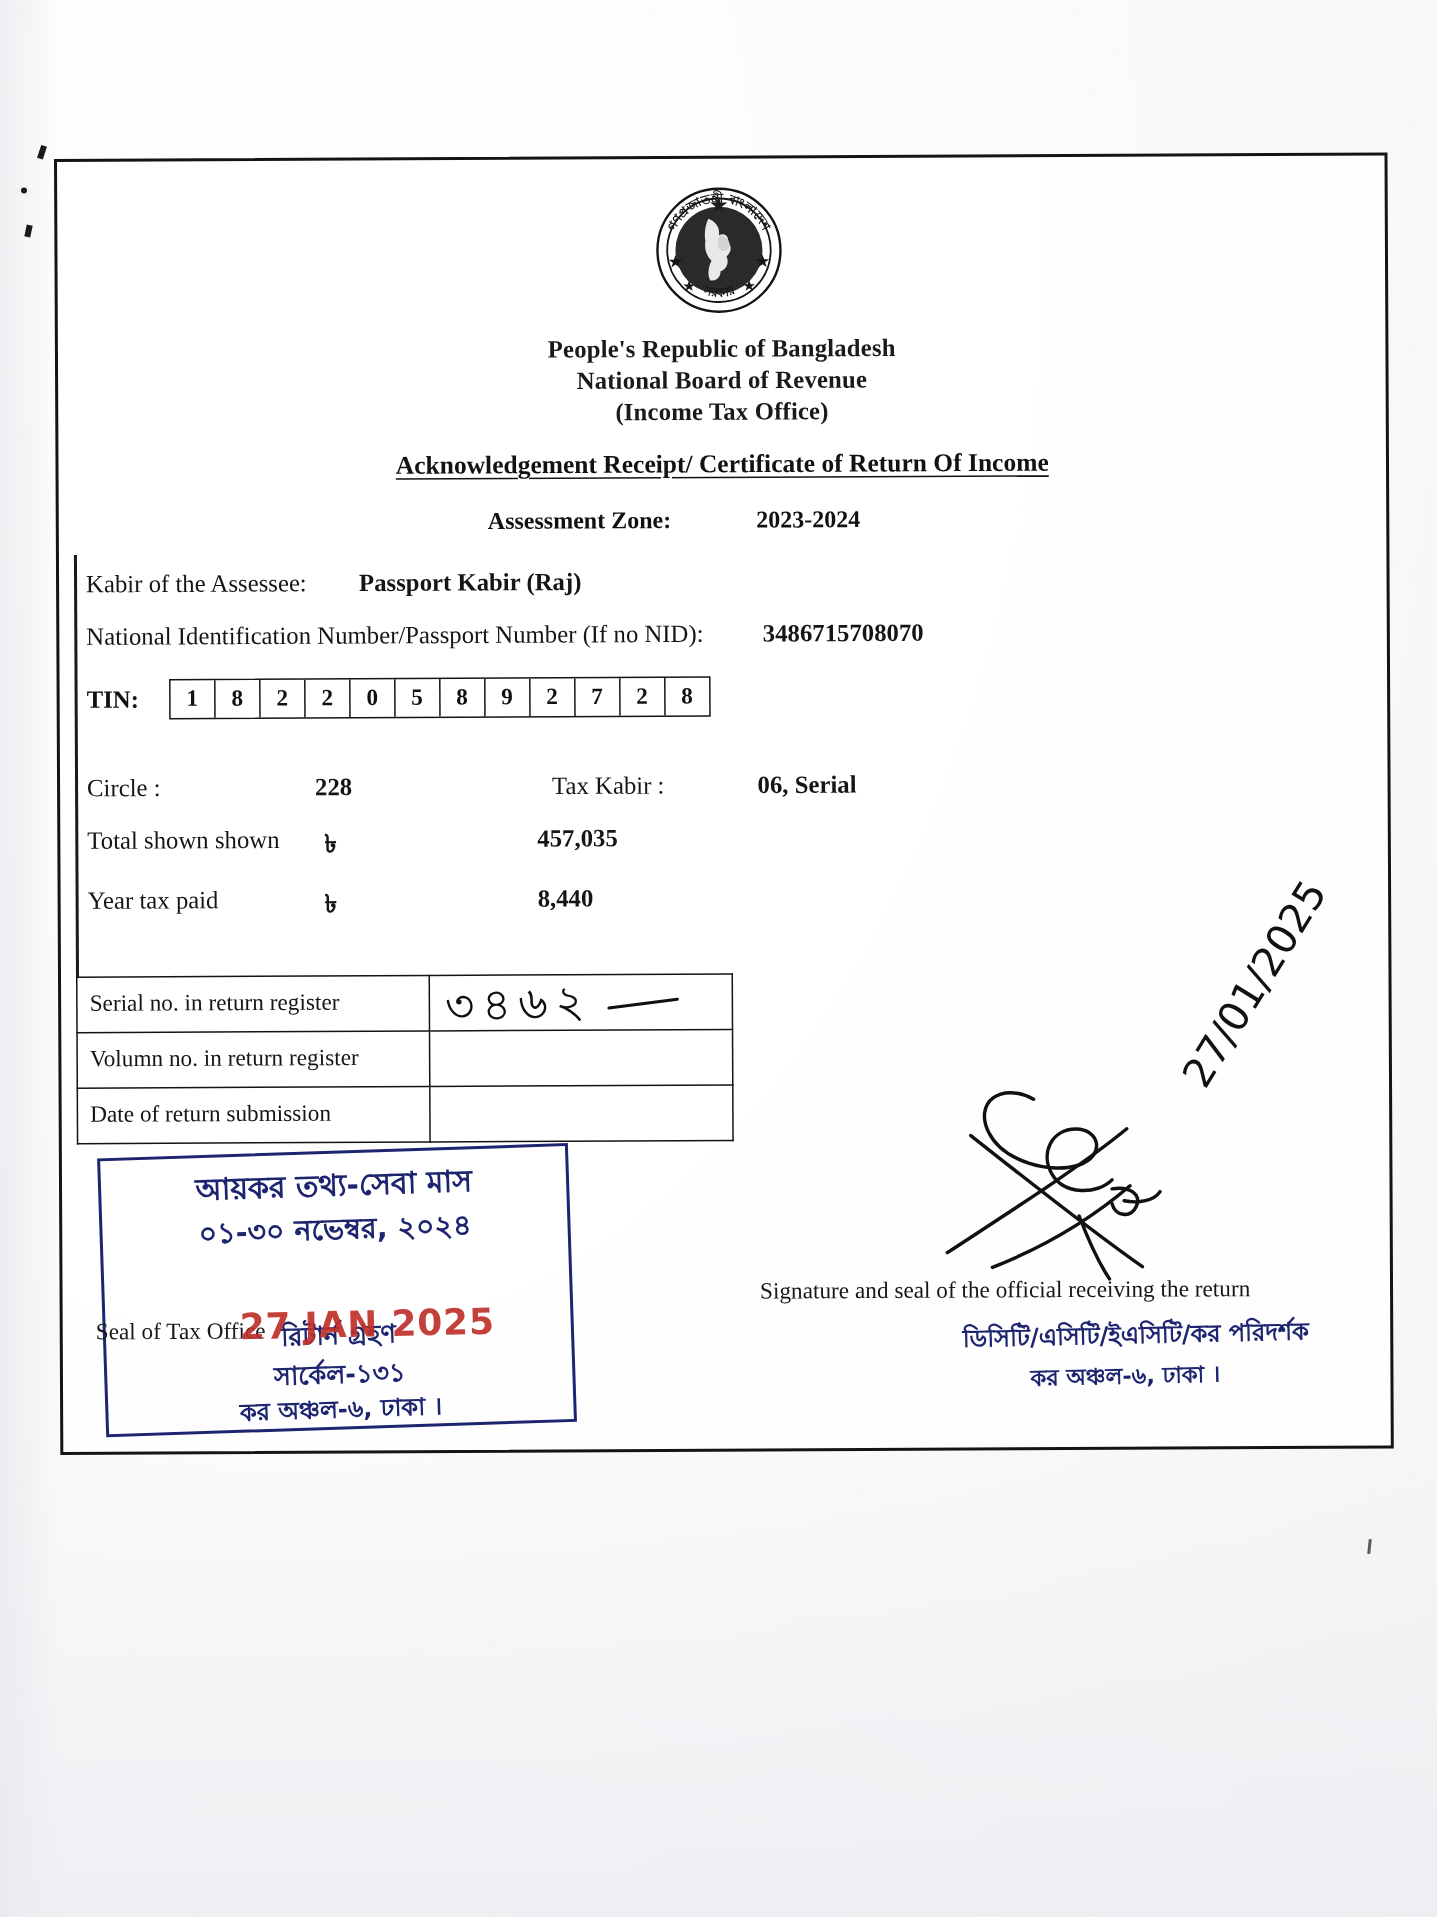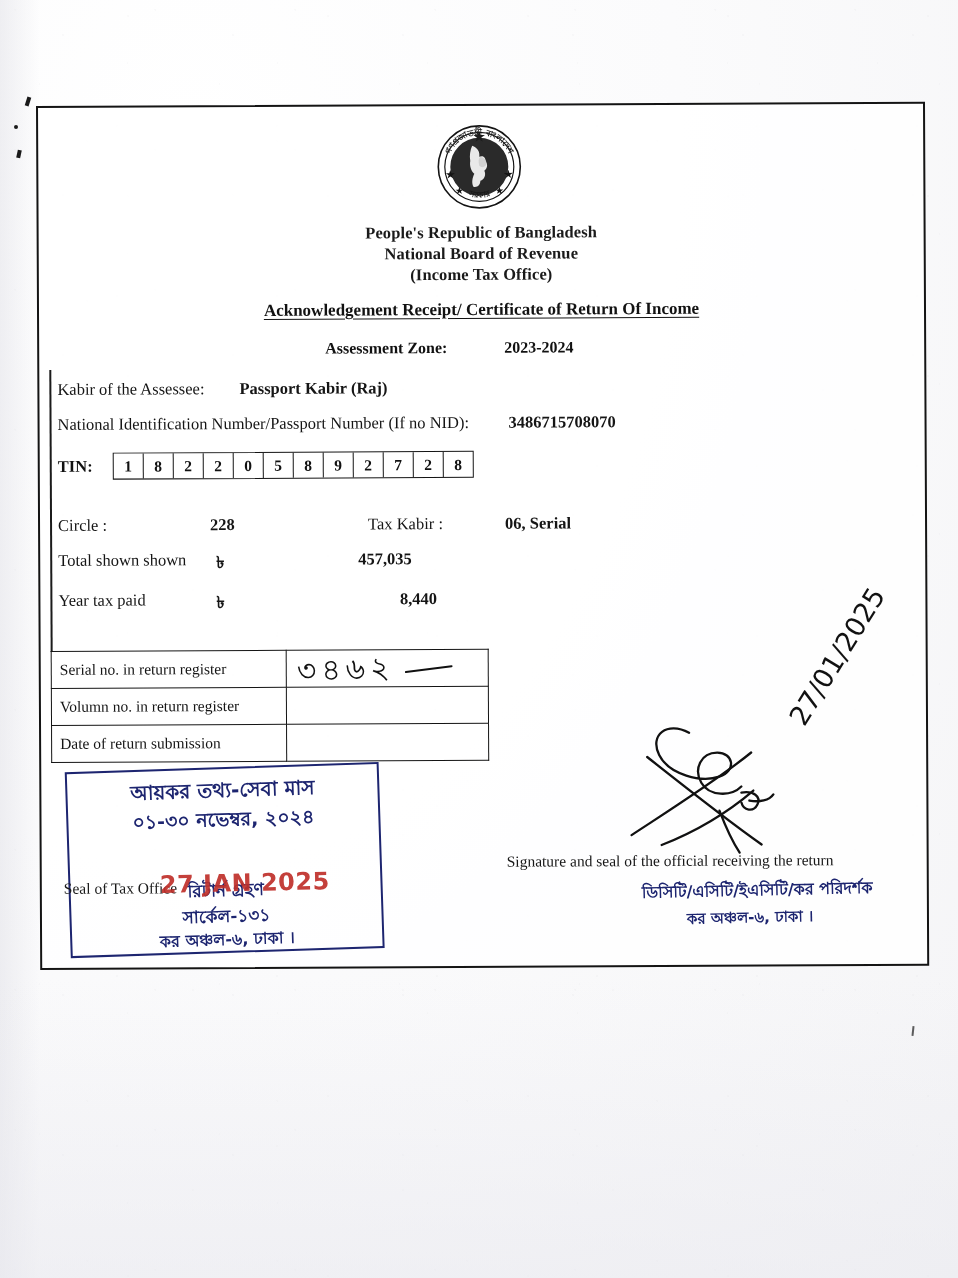--- a/index.html
+++ b/index.html
@@ -192,21 +192,21 @@
   #row-circle .circle-value { position: absolute; left: 152px; top: 0; font-weight: bold; }
   #row-circle .zone-label   { position: absolute; left: 310px; top: 0; }
   #row-circle .zone-value   { position: absolute; left: 447px; top: 0; font-weight: bold; }
 
   #row-income { top: 443px; }
   #row-income .taka   { position: absolute; left: 158px; top: 0; font-weight: bold; }
   #row-income .amount { position: absolute; left: 300px; top: 0; width: 120px; text-align: left; font-weight: bold; }
 
   #row-taxpaid { top: 483px; }
   #row-taxpaid .taka   { position: absolute; left: 158px; top: 0; font-weight: bold; }
-  #row-taxpaid .amount { position: absolute; left: 300px; top: 0; width: 120px; text-align: center; font-weight: bold; }
+  #row-taxpaid .amount { position: absolute; left: 300px; top: 0; width: 120px; text-align: left; font-weight: bold; }
 
   
   #register-table {
     position: absolute;
     left: 10px;
     top: 543px;
     width: 405px;
     border-collapse: collapse;
     table-layout: fixed;
   }

